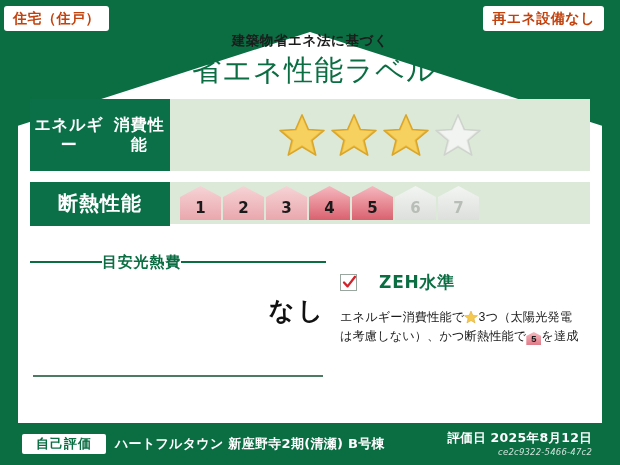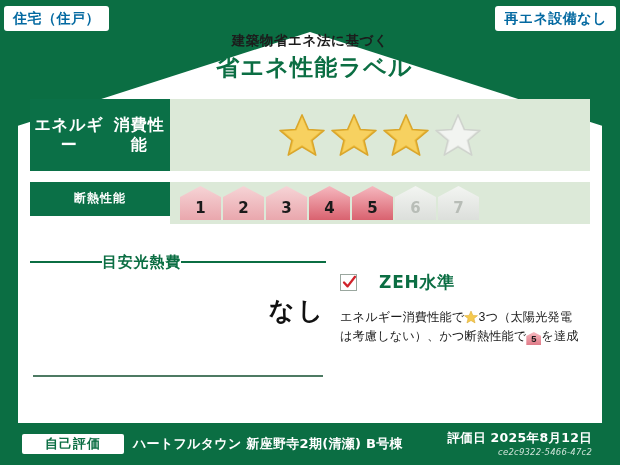--- a/index.html
+++ b/index.html
@@ -13,31 +13,31 @@
     position: relative;
     width: 620px; height: 465px;
     background: #0b6e43;
   }
 
   
   .corner-tag {
     position: absolute;
     top: 6px;
     background: #ffffff;
-    color: #0369a1;
+    color: #c2410c;
     font-weight: bold;
     font-size: 14px;
     letter-spacing: 0.5px;
     padding: 5px 9px 6px;
     border-radius: 3px;
     line-height: 1;
     white-space: nowrap;
   }
   .corner-tag.left  { left: 4px; }
-  .corner-tag.right { right: 4px; text-align: right; }
+  .corner-tag.right { right: 16px; text-align: right; }
 
   
   .body-panel {
     position: absolute;
     left: 18px; right: 18px;
     top: 32px; bottom: 42px;
     background: #ffffff;
     clip-path: polygon(0% 24%, 50% 0%, 100% 24%, 100% 100%, 0% 100%);
   }
   .roof-titles {
@@ -49,22 +49,22 @@
   .roof-sub {
     color: #1c1c1c;
     font-size: 13.5px;
     font-weight: bold;
     letter-spacing: 0.6px;
     line-height: 1;
   }
   .roof-main {
     margin-top: 8px;
     color: #0b6e43;
-    font-size: 23px;
-    font-weight: bold;
+    font-size: 29px;
+    font-weight: normal;
     letter-spacing: 1.2px;
     line-height: 1;
     margin-left: 9px;
   }
 
   
   .rows { position: absolute; left: 30px; top: 99px; width: 560px; }
   .perf-row { display: flex; align-items: stretch; margin-bottom: 11px; }
   .perf-label {
     width: 140px;
@@ -81,21 +81,21 @@
   }
   .perf-value {
     flex: 1;
     background: #dce9d8;
     display: flex;
     align-items: center;
     justify-content: center;
   }
   .row-energy .perf-label { height: 72px; }
   .row-energy .perf-value { height: 72px; gap: 4px; }
-  .row-insul  .perf-label { height: 34px; font-size: 12px; }
+  .row-insul  .perf-label { height: 44px; font-size: 20px; }
   .row-insul  .perf-value { height: 42px; justify-content: flex-start; padding-left: 10px; gap: 2px; }
 
   
   .star { width: 48px; height: 46px; display: block; }
 
   
   .house-badge {
     position: relative;
     width: 41px; height: 34px;
     display: flex; align-items: flex-end; justify-content: center;
@@ -175,21 +175,21 @@
 
   
   .footer {
     position: absolute; left: 0; right: 0; bottom: 0; height: 42px;
     display: flex; align-items: center;
   }
   .footer-left { display: flex; align-items: center; gap: 9px; padding-left: 22px; }
   .self-eval {
     background: #ffffff; color: #0b6e43;
     font-size: 13px; font-weight: bold; letter-spacing: 1px;
-    padding: 3px 23px 4px; border-radius: 2px; line-height: 1;
+    padding: 3px 14px 4px; border-radius: 2px; line-height: 1;
   }
   .project-name {
     color: #ffffff; font-size: 13px; font-weight: bold; letter-spacing: 0.3px;
     white-space: nowrap;
   }
   .footer-right {
     margin-left: auto; padding-right: 28px; text-align: right;
   }
   .eval-date {
     color: #ffffff; font-size: 12.5px; font-weight: bold; letter-spacing: 0.3px;

